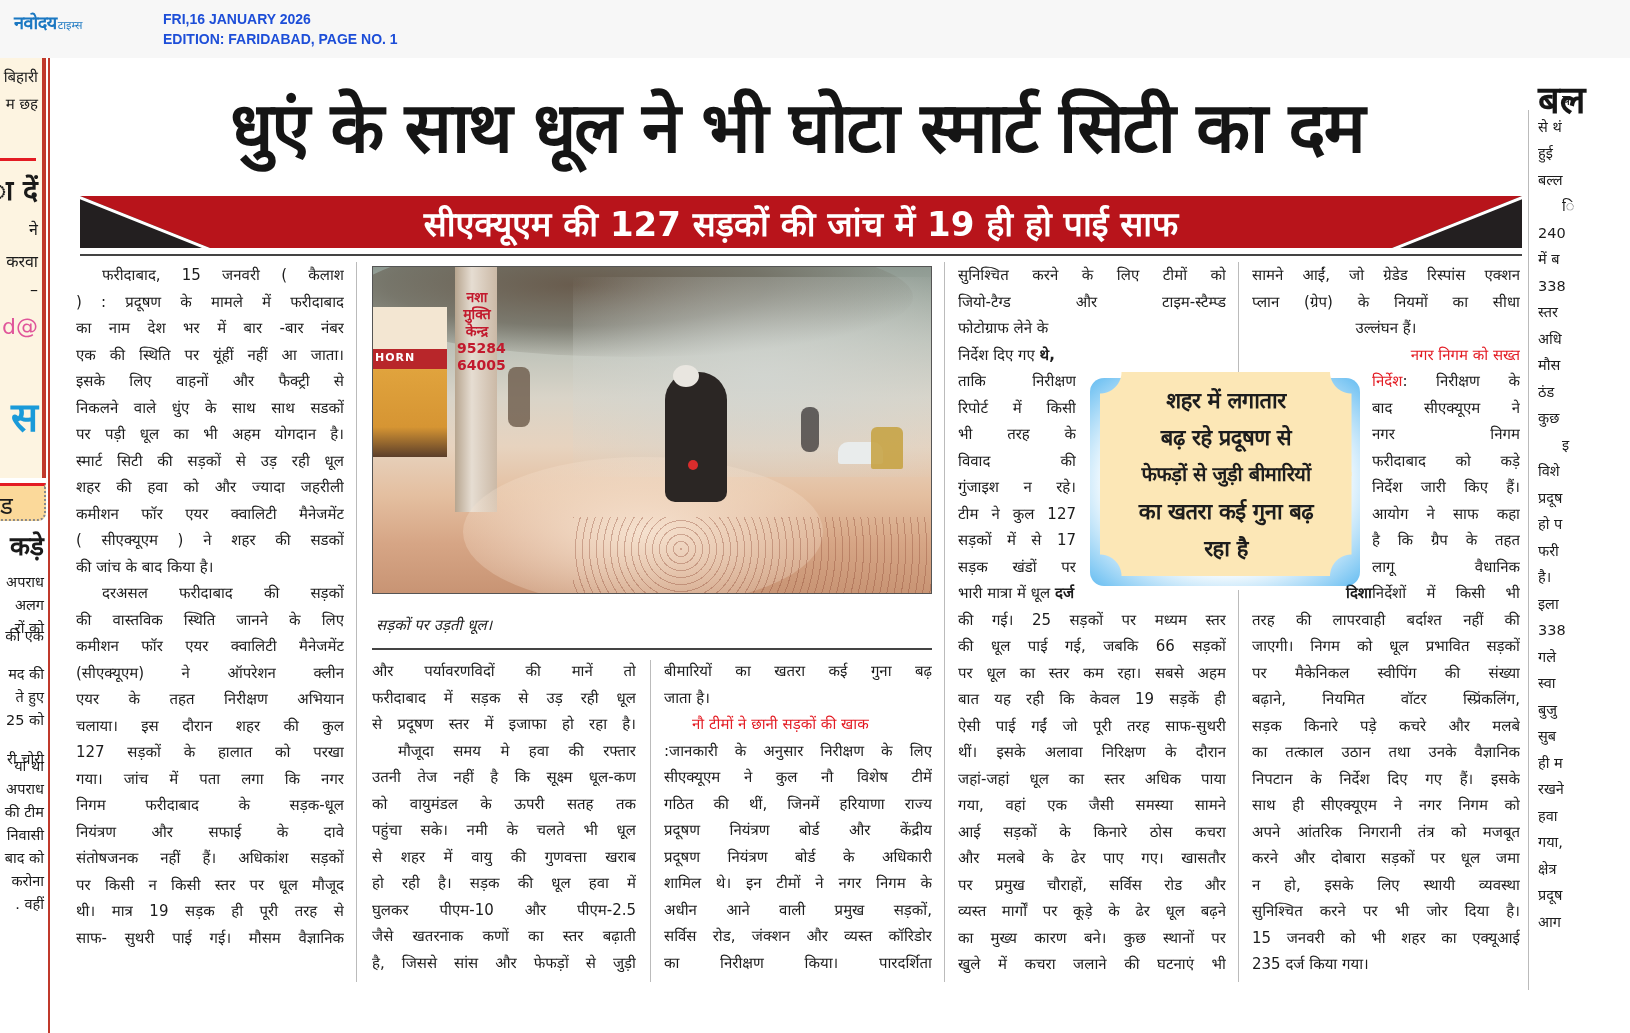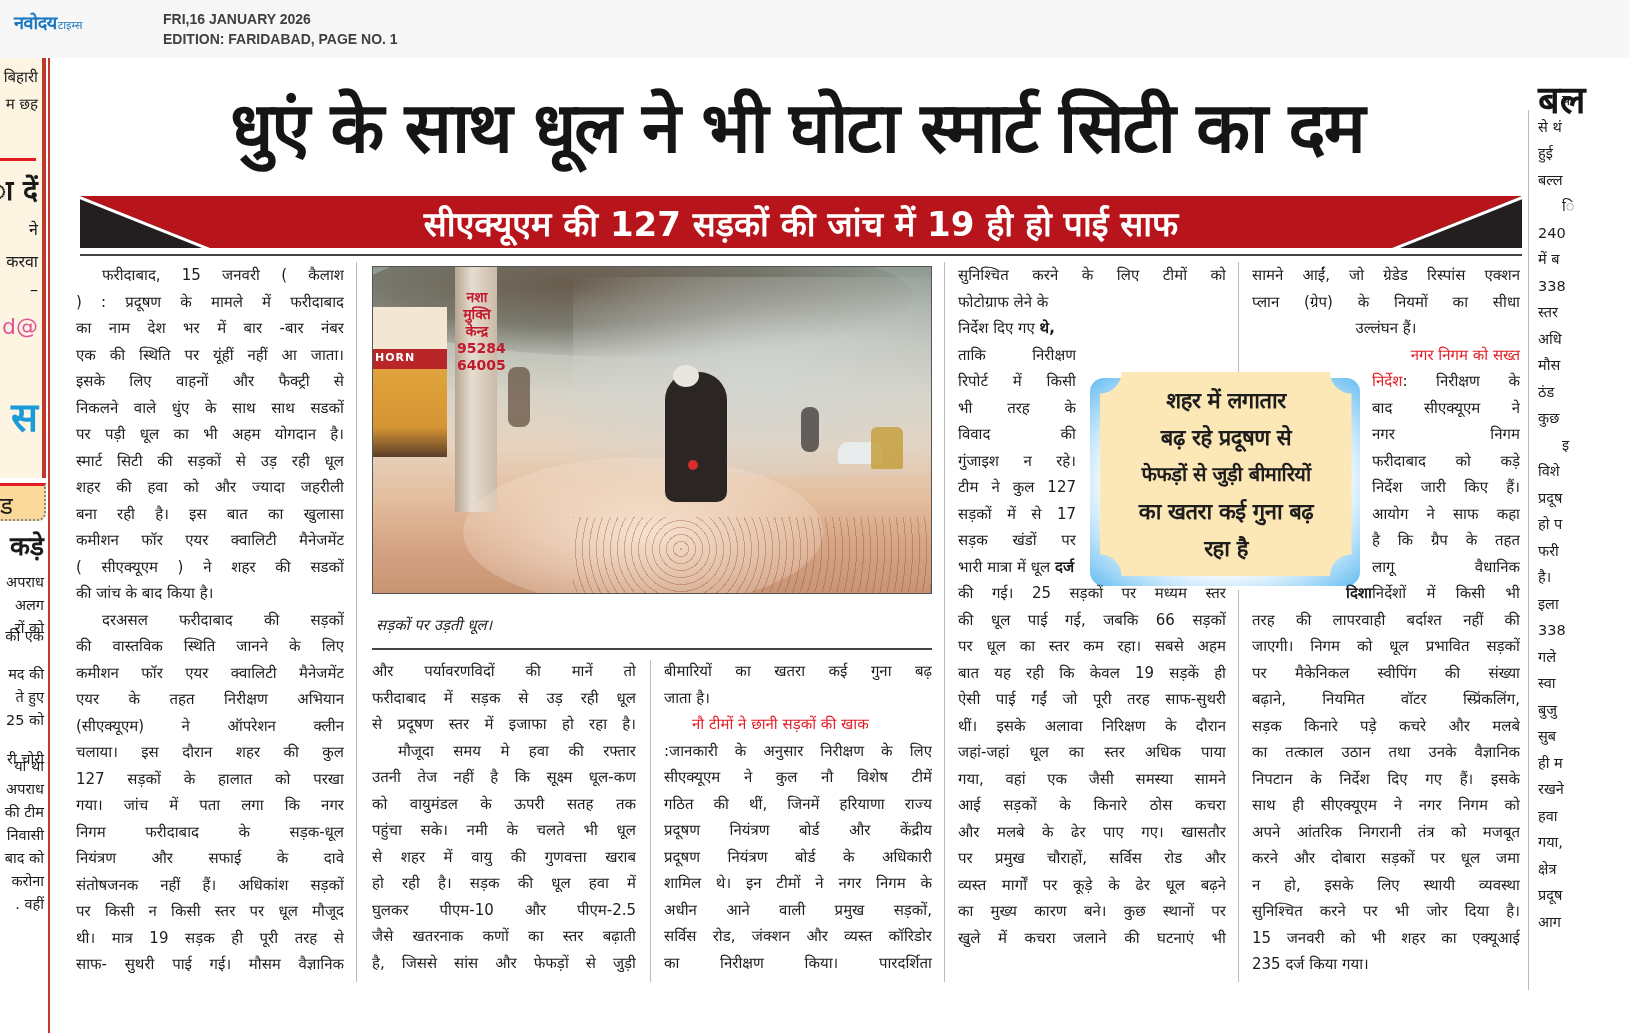--- a/index.html
+++ b/index.html
@@ -4,21 +4,21 @@
 <style>
   * { box-sizing: border-box; margin: 0; padding: 0; }
   html, body { width: 1630px; height: 1033px; overflow: hidden; background: #ffffff; }
   body { font-family: "DejaVu Sans", sans-serif; color: #1a1a1a; position: relative; }
 
   
   .topbar { position: absolute; left: 0; top: 0; width: 1630px; height: 58px; background: #f7f7f7; padding-left: 40px; }
   .logo { position: absolute; left: 14px; top: 10px; display: flex; align-items: baseline; }
   .logo-main { font-family: "DejaVu Sans", sans-serif; font-weight: 900; font-size: 18px; color: #1b78c2; letter-spacing: -0.5px; }
   .logo-sub { font-family: "DejaVu Sans", sans-serif; font-size: 11px; color: #1b78c2; margin-left: 1px; }
-  .edition { position: absolute; left: 163px; top: 9px; font-family: "Liberation Sans", sans-serif; font-weight: bold; font-size: 14px; line-height: 20px; color: #404040; }
+  .edition { position: absolute; left: 163px; top: 9px; font-family: "Liberation Sans", sans-serif; font-weight: bold; font-size: 14px; line-height: 20px; color: #1d4ed8; }
 
   
   .left-strip { position: absolute; left: 0; top: 58px; width: 50px; height: 975px; overflow: hidden; }
   .left-box { position: absolute; left: 0; top: 0; width: 46px; height: 420px; background: #fdf4e1; border-right: 4px solid #c0392b; }
   .left-box .snip { position: absolute; right: 4px; font-family: "DejaVu Sans", sans-serif; white-space: nowrap; text-align: right; }
   .left-box .redline { position: absolute; left: 0; top: 100px; width: 36px; height: 3px; background: #e31b23; }
   .left-lower { position: absolute; left: 0; top: 425px; width: 50px; height: 550px; }
   .left-lower .tab { position: absolute; left: 0; top: 0; width: 46px; height: 38px; background: #fbd99a; border-top: 3px solid #e31b23; border-bottom: 2px dotted #888; border-right: 2px dotted #888; border-bottom-right-radius: 8px; }
   .left-lower .snip { position: absolute; right: 6px; white-space: nowrap; text-align: right; font-size: 14.5px; line-height: 23.5px; }
 
@@ -155,29 +155,28 @@
 <div class="col col1">
   <span class="line indent">फरीदाबाद, 15 जनवरी ( कैलाश</span>
   <span class="line">) : प्रदूषण के मामले में फरीदाबाद</span>
   <span class="line">का नाम देश भर में बार -बार नंबर</span>
   <span class="line">एक की स्थिति पर यूंहीं नहीं आ जाता।</span>
   <span class="line">इसके लिए वाहनों और फैक्ट्री से</span>
   <span class="line">निकलने वाले धुंए के साथ साथ सडकों</span>
   <span class="line">पर पड़ी धूल का भी अहम योगदान है।</span>
   <span class="line">स्मार्ट सिटी की सड़कों से उड़ रही धूल</span>
   <span class="line">शहर की हवा को और ज्यादा जहरीली</span>
-  <span class="line">बना रही है। इस बात का खुलासा</span>
   <span class="line">कमीशन फॉर एयर क्वालिटी मैनेजमेंट</span>
   <span class="line">( सीएक्यूएम ) ने शहर की सडकों</span>
   <span class="line last">की जांच के बाद किया है।</span>
   <span class="line indent">दरअसल फरीदाबाद की सड़कों</span>
   <span class="line">की वास्तविक स्थिति जानने के लिए</span>
   <span class="line">कमीशन फॉर एयर क्वालिटी मैनेजमेंट</span>
+  <span class="line">(सीएक्यूएम) ने ऑपरेशन क्लीन</span>
   <span class="line">एयर के तहत निरीक्षण अभियान</span>
-  <span class="line">(सीएक्यूएम) ने ऑपरेशन क्लीन</span>
   <span class="line">चलाया। इस दौरान शहर की कुल</span>
   <span class="line">127 सड़कों के हालात को परखा</span>
   <span class="line">गया। जांच में पता लगा कि नगर</span>
   <span class="line">निगम फरीदाबाद के सड़क-धूल</span>
   <span class="line">नियंत्रण और सफाई के दावे</span>
   <span class="line">संतोषजनक नहीं हैं। अधिकांश सड़कों</span>
   <span class="line">पर किसी न किसी स्तर पर धूल मौजूद</span>
   <span class="line">थी। मात्र 19 सड़क ही पूरी तरह से</span>
   <span class="line">साफ- सुथरी पाई गई। मौसम वैज्ञानिक</span>
 </div>
@@ -240,20 +239,21 @@
   <span class="line">शामिल थे। इन टीमों ने नगर निगम के</span>
   <span class="line">अधीन आने वाली प्रमुख सड़कों,</span>
   <span class="line">सर्विस रोड, जंक्शन और व्यस्त कॉरिडोर</span>
   <span class="line">का निरीक्षण किया। पारदर्शिता</span>
 </div>
 
 <div class="vdiv" style="left:944px;top:262px;height:720px;"></div>
 
 <div class="col col4">
   <span class="line">सुनिश्चित करने के लिए टीमों को</span>
+  <span class="line">जियो-टैग्ड और टाइम-स्टैम्प्ड</span>
   <span class="line last">फोटोग्राफ लेने के</span>
   <span class="line last">
     <span>निर्देश दिए गए </span><span class="bold">थे,</span>
   </span>
   <div style="width:118px;">
     <span class="line">ताकि निरीक्षण</span>
     <span class="line">रिपोर्ट में किसी</span>
     <span class="line">भी तरह के</span>
     <span class="line">विवाद की</span>
     <span class="line">गुंजाइश न रहे।</span>

